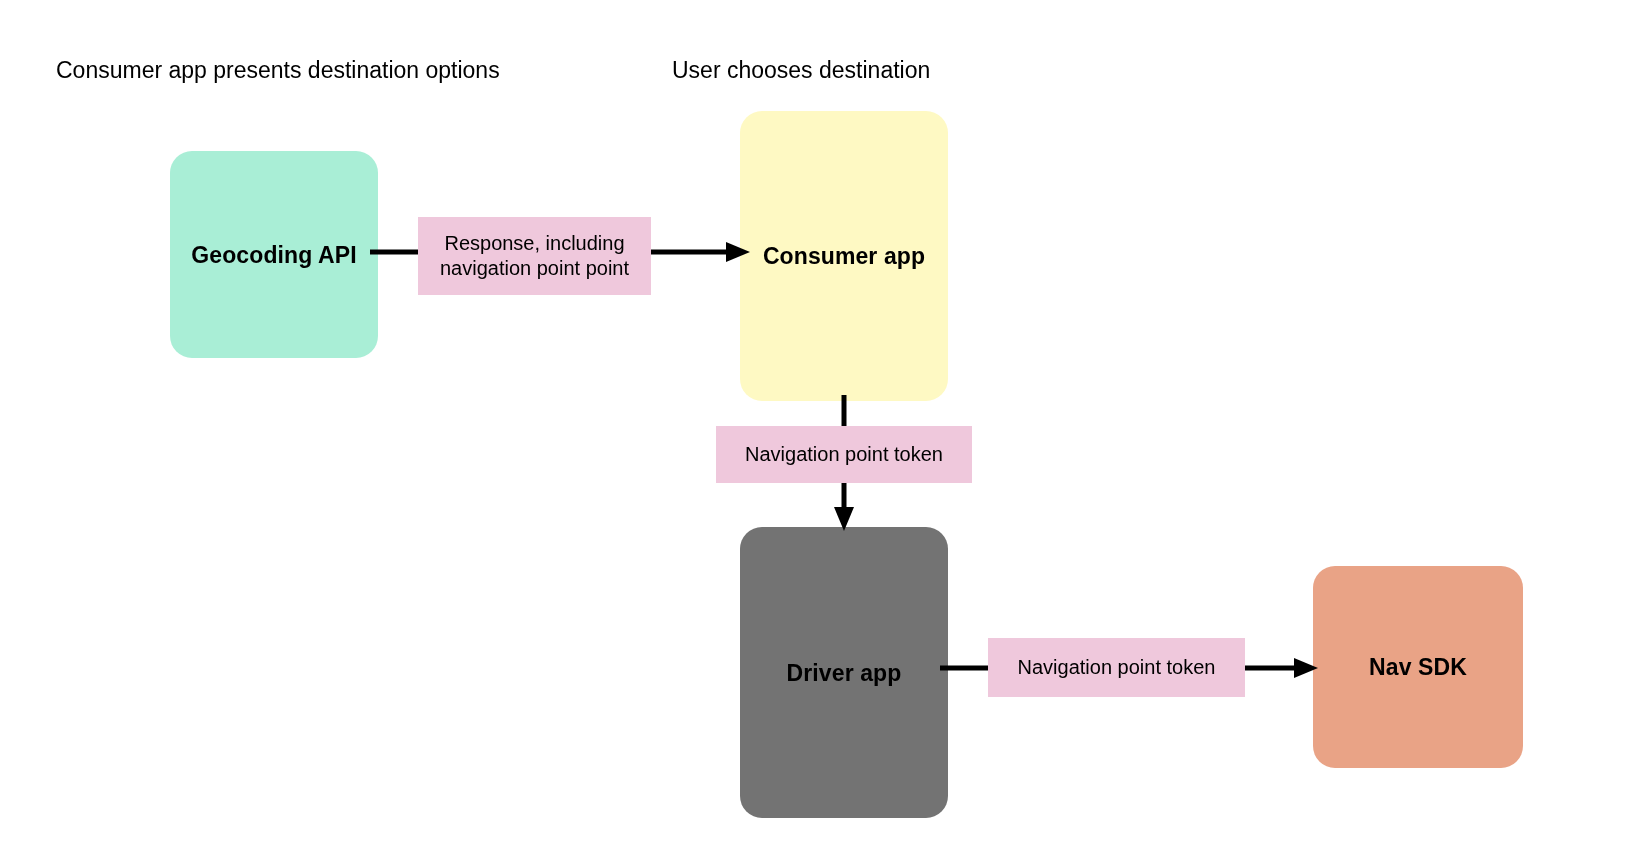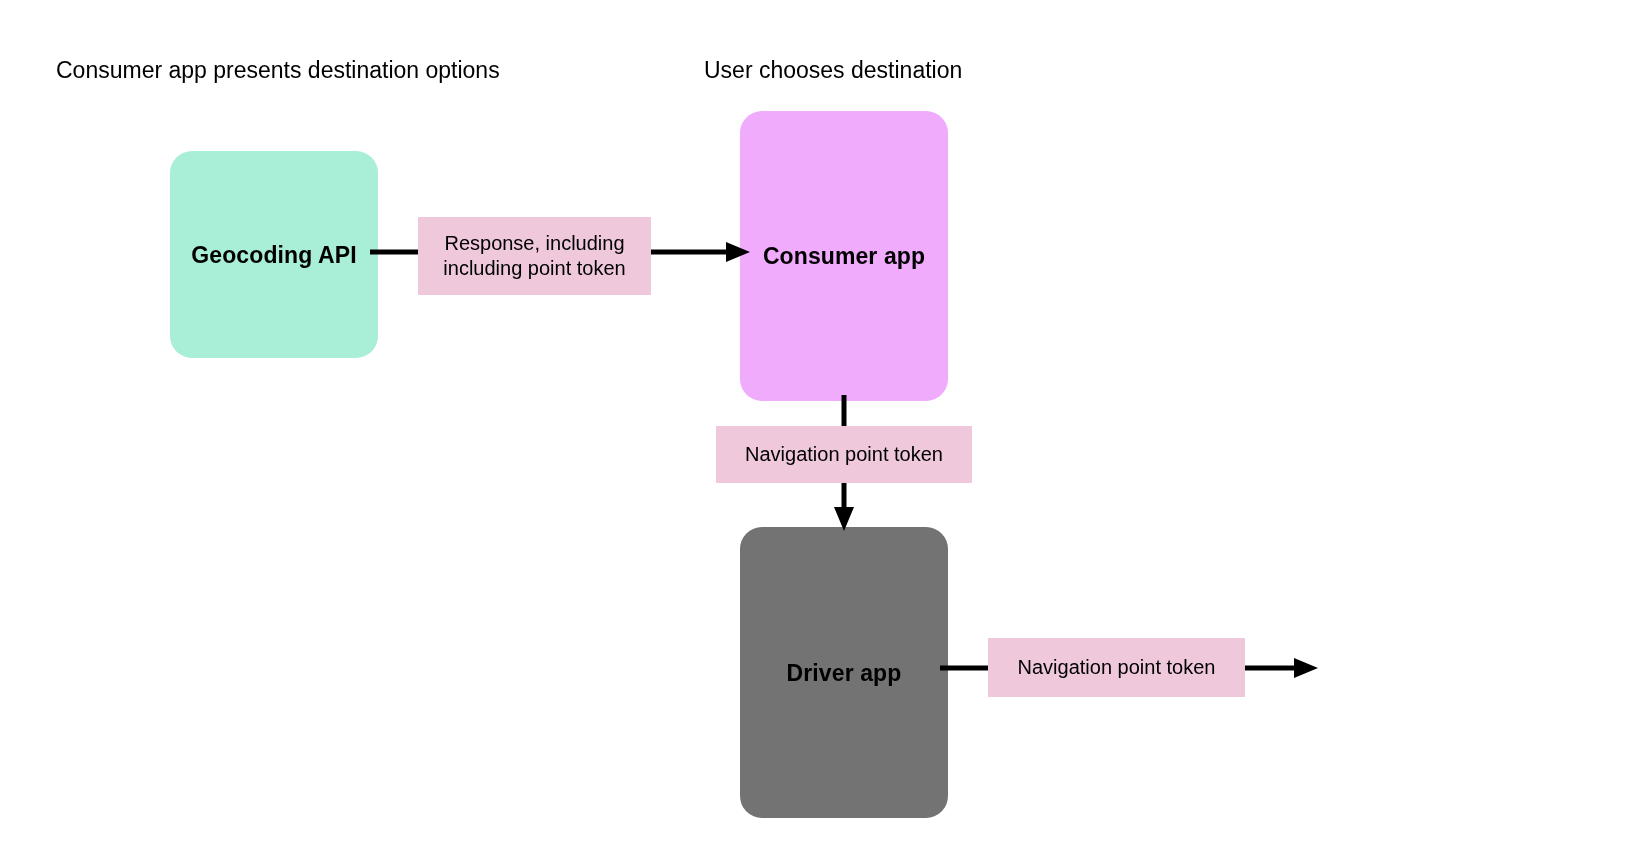--- a/index.html
+++ b/index.html
@@ -41,21 +41,21 @@
   }
   .node-label {
     font-size: 23px;
     font-weight: 700;
     color: #000000;
     line-height: 28px;
     letter-spacing: 0.1px;
   }
 
   .node-geocoding { background: #A9EED6; }
-  .node-consumer  { background: #f0abfc; justify-content: center; }
+  .node-consumer  { background: #fef9c3; justify-content: center; }
   .node-driver    { background: #737373; }
   .node-navsdk    { background: #E9A386; }
 
   
   .chip {
     position: absolute;
     background: #EFC8DC;
     display: flex;
     align-items: center;
     justify-content: center;
@@ -78,21 +78,21 @@
   }
   .edge svg { display: block; overflow: visible; }
 </style>
 </head>
 <body>
 
 <div id="canvas">
 
   <div class="caption" style="left:56px; top:56px;">Consumer app presents destination options</div>
 
-  <div class="caption" style="left:704px; top:56px;">User chooses destination</div>
+  <div class="caption" style="left:672px; top:56px;">User chooses destination</div>
 
 
   <div class="edge" style="left:370px; top:240px; width:380px; height:24px;">
     <svg width="380" height="24" viewBox="0 0 380 24">
       <line x1="0" y1="12" x2="358" y2="12" stroke="#000000" stroke-width="5"></line>
       <polygon points="356,2 380,12 356,22" fill="#000000"></polygon>
     </svg>
   </div>
 
   <div class="edge" style="left:832px; top:395px; width:24px; height:136px;">
@@ -114,23 +114,26 @@
   </div>
 
   <div class="node node-consumer" style="left:740px; top:111px; width:208px; height:290px;">
     <span class="node-label">Consumer app</span>
   </div>
 
   <div class="node node-driver" style="left:740px; top:527px; width:208px; height:291px;">
     <span class="node-label">Driver app</span>
   </div>
 
+  <div class="node node-navsdk" style="left:1313px; top:566px; width:210px; height:202px;">
+    <span class="node-label">Nav SDK</span>
+  </div>
 
   <div class="chip" style="left:418px; top:217px; width:233px; height:78px;">
-    <span class="chip-text">Response, including including point token</span>
+    <span class="chip-text">Response, including navigation point point</span>
   </div>
 
   <div class="chip" style="left:716px; top:426px; width:256px; height:57px;">
     <span class="chip-text">Navigation point token</span>
   </div>
 
   <div class="chip" style="left:988px; top:638px; width:257px; height:59px;">
     <span class="chip-text">Navigation point token</span>
   </div>
 

